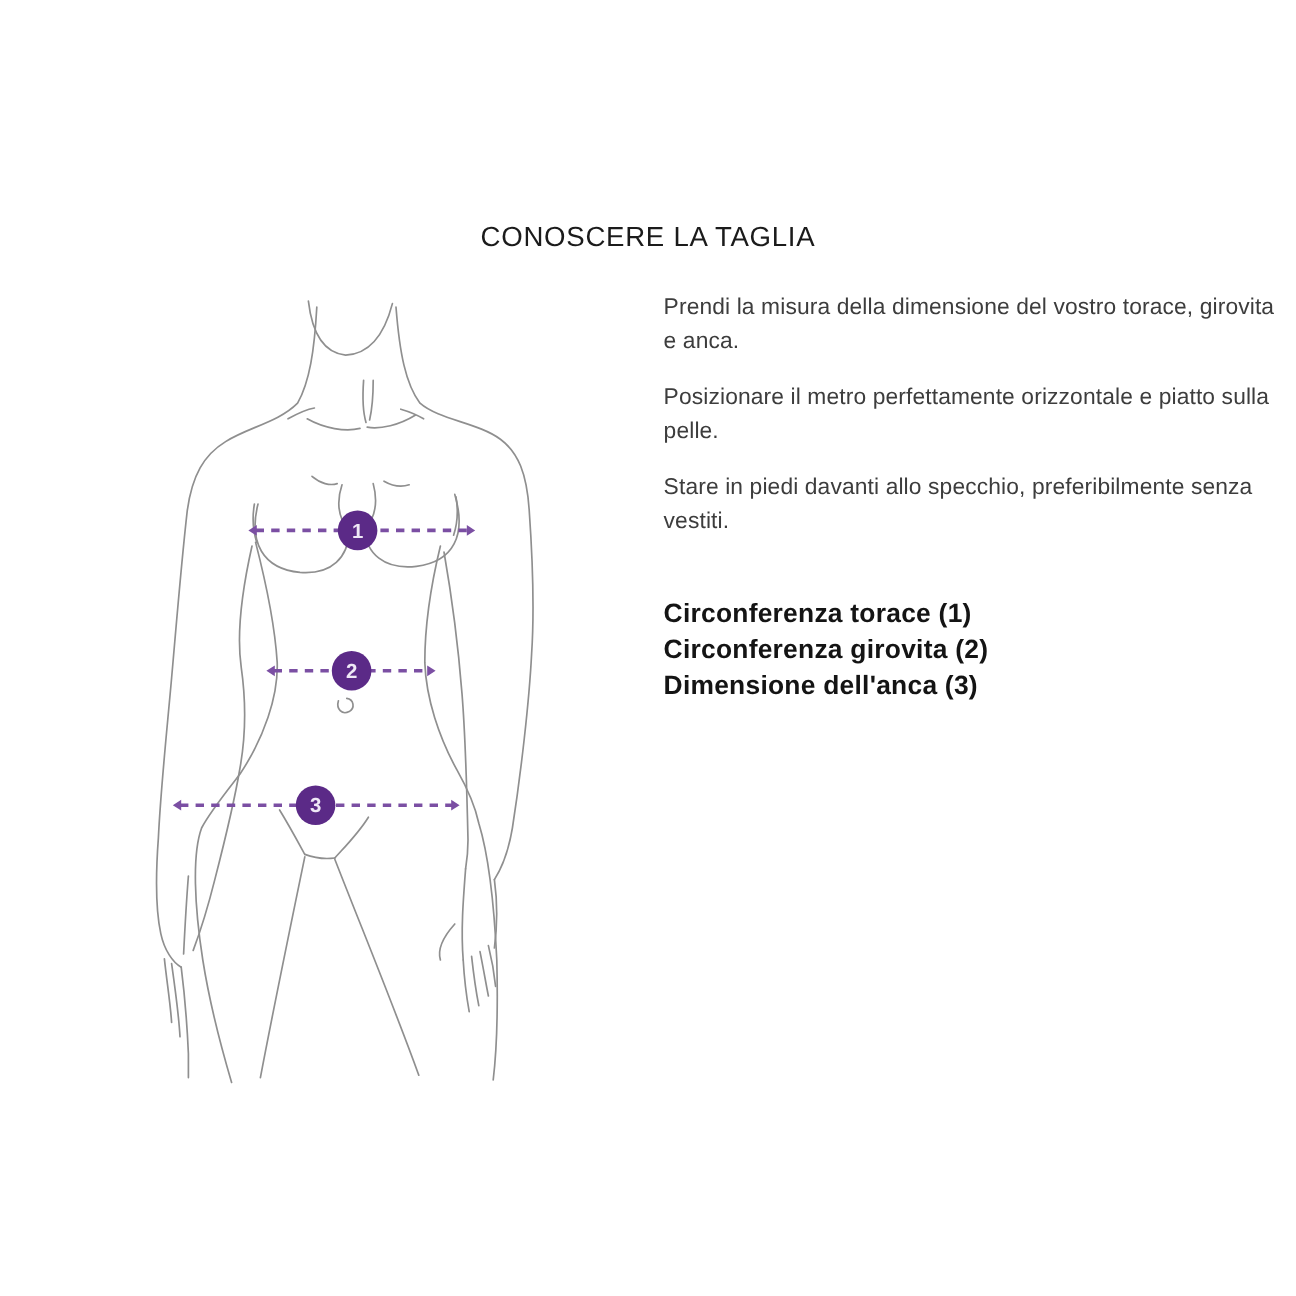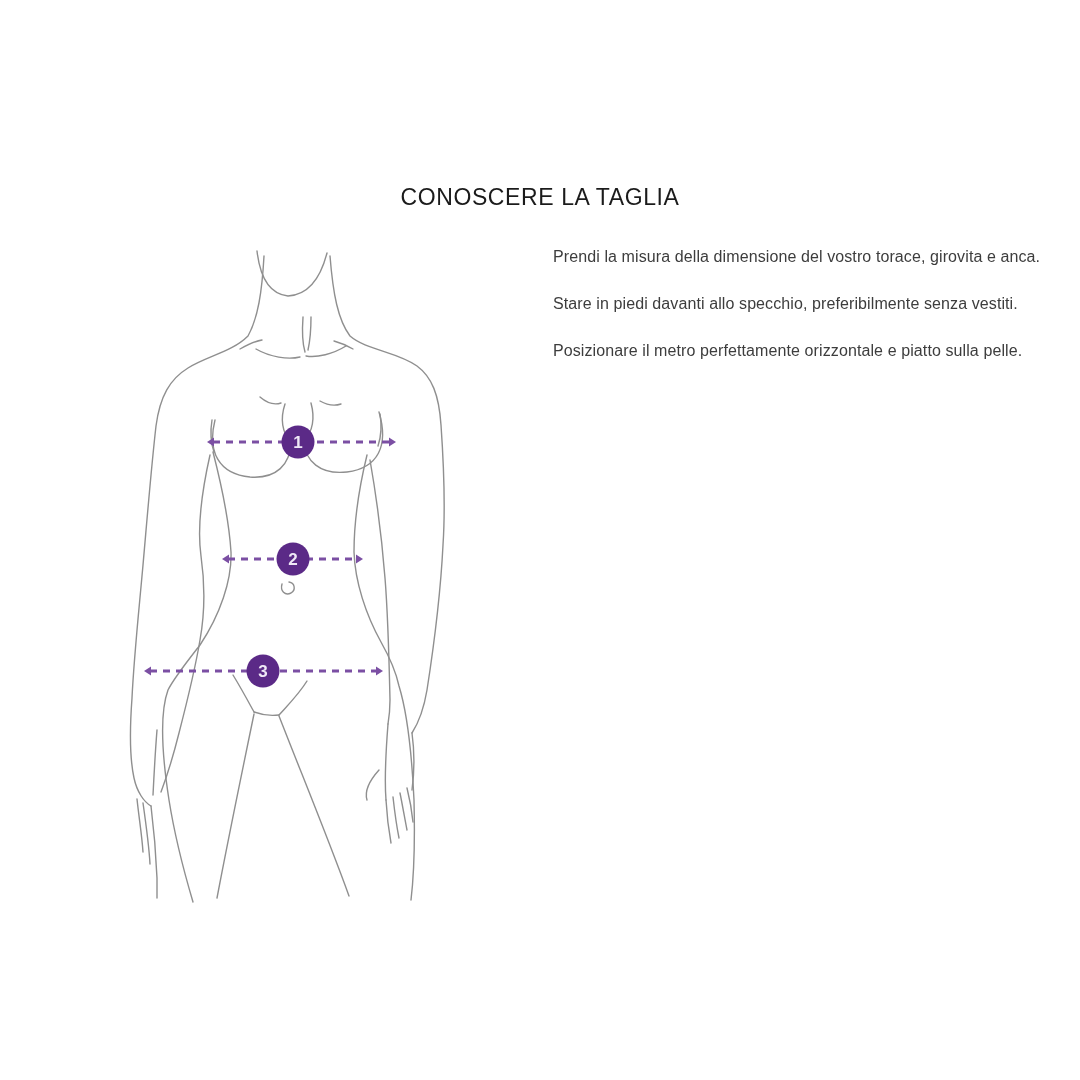--- a/index.html
+++ b/index.html
@@ -7,21 +7,21 @@
     width:1080px;height:1080px;background:#ffffff;position:relative;
     font-family:"Liberation Sans", sans-serif;overflow:hidden;
   }
   .page-title{
     position:absolute;top:184px;left:0;width:1080px;text-align:center;
     font-size:23px;font-weight:normal;letter-spacing:.6px;color:#1b1b1b;
   }
   .figure-wrap{position:absolute;left:0;top:0;width:1080px;height:1080px;}
   .text-col{position:absolute;left:553px;top:243px;width:518px;}
   .text-col p{
-    margin:0 0 19px 0;font-size:16px;line-height:28px;color:#3d3d3d;
+    margin:0 0 19px 0;font-size:19px;line-height:28px;color:#3d3d3d;
     letter-spacing:.1px;
   }
   .measurements{margin-top:47px;}
   .measurement-label{
     font-size:22px;line-height:30px;font-weight:bold;color:#141414;
     letter-spacing:.2px;
   }
   svg text.marker-num{
     font-family:"Liberation Sans", sans-serif;font-size:17px;font-weight:bold;
     fill:#efe8f6;
@@ -113,18 +113,23 @@
         <circle cx="293" cy="559" r="16.5" fill="#5b2a87"></circle>
         <text class="marker-num" x="293" y="565" text-anchor="middle">2</text>
         <circle cx="263" cy="671" r="16.5" fill="#5b2a87"></circle>
         <text class="marker-num" x="263" y="677" text-anchor="middle">3</text>
       </g>
     </svg>
   </div>
 
   <div class="text-col">
     <p>Prendi la misura della dimensione del vostro torace, girovita e anca.</p>
+    <p>Posizionare il metro perfettamente orizzontale e piatto sulla pelle.</p>
     <p>Stare in piedi davanti allo specchio, preferibilmente senza vestiti.</p>
-    <p>Posizionare il metro perfettamente orizzontale e piatto sulla pelle.</p>
 
+    <div class="measurements">
+      <div class="measurement-label">Circonferenza torace (1)</div>
+      <div class="measurement-label">Circonferenza girovita (2)</div>
+      <div class="measurement-label">Dimensione dell'anca (3)</div>
+    </div>
   </div>
 
 </div>
 
 </body></html>

